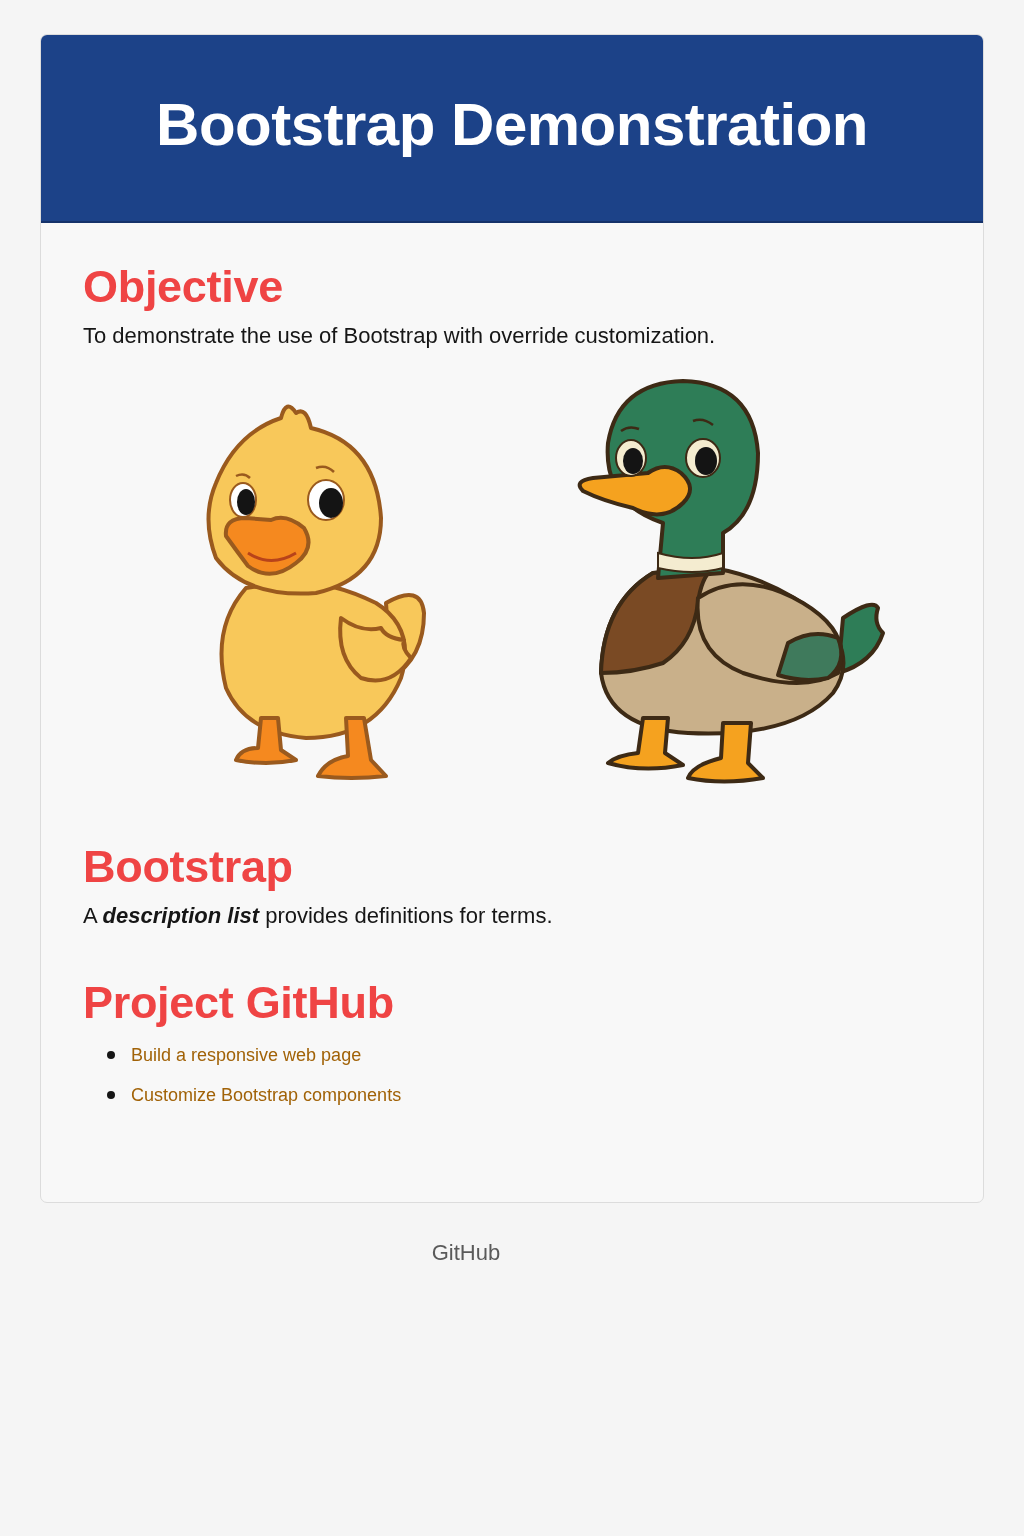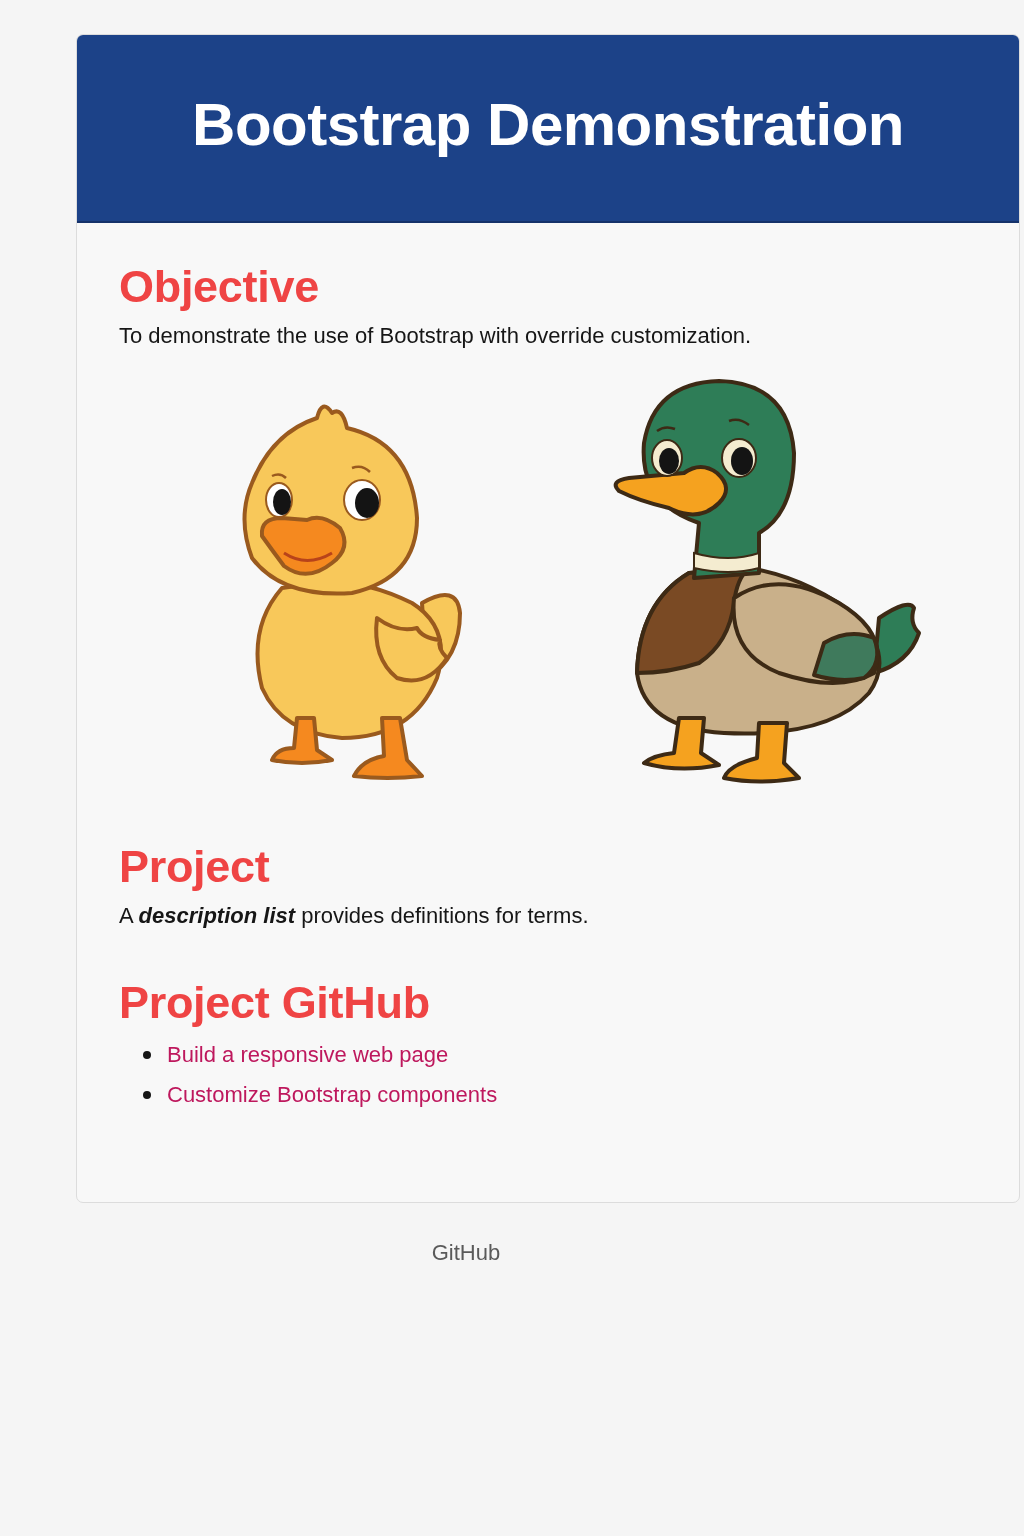--- a/index.html
+++ b/index.html
@@ -14,21 +14,20 @@
     .card {
       position: absolute;
       left: 40px;
       top: 34px;
       width: 944px;
       height: 1169px;
       background: #f8f8f8;
       border: 1px solid #dcdcdc;
       border-radius: 7px;
       overflow: hidden;
-      margin-left: 36px;
     }
     .card-header {
       height: 188px;
       background: #1c4288;
       border-bottom: 2px solid #15326a;
       display: flex;
       align-items: center;
       justify-content: center;
     }
     .card-header h1 {
@@ -64,22 +63,22 @@
     .sec-glossary-title { position: absolute; left: 42px; top: 618px; }
     .sec-glossary-text  { position: absolute; left: 42px; top: 680px; }
     .sec-glossary-text em { font-style: italic; font-weight: bold; }
     .sec-ideas-title { position: absolute; left: 42px; top: 754px; }
     .ideas-list {
       position: absolute;
       left: 62px; top: 812px;
       list-style: none;
     }
     .ideas-list li {
-      font-size: 22px;
-      color: #be185d;
+      font-size: 18px;
+      color: #a16207;
       height: 40px;
       display: flex;
       align-items: center;
     }
     .ideas-list li .bullet {
       width: 8px; height: 8px;
       border-radius: 50%;
       background: #161616;
       display: inline-block;
       margin-right: 16px;
@@ -161,21 +160,21 @@
 
         <ellipse cx="58" cy="85" rx="15" ry="18" fill="#f4ecd0" stroke="#3d2a15" stroke-width="2"></ellipse>
         <ellipse cx="60" cy="88" rx="10" ry="13" fill="#141414"></ellipse>
         <ellipse cx="130" cy="85" rx="17" ry="19" fill="#f4ecd0" stroke="#3d2a15" stroke-width="2"></ellipse>
         <ellipse cx="133" cy="88" rx="11" ry="14" fill="#141414"></ellipse>
         <path d="M48 58 Q56 52 66 56" fill="none" stroke="#3d2a15" stroke-width="2.5"></path>
         <path d="M120 48 Q130 44 140 52" fill="none" stroke="#3d2a15" stroke-width="2.5"></path>
       </svg>
     </div>
 
-    <h2 class="sec-glossary-title">Project</h2>
+    <h2 class="sec-glossary-title">Bootstrap</h2>
     <p class="text sec-glossary-text"><span>A </span><em>description list</em><span> provides definitions for terms.</span></p>
 
     <h2 class="sec-ideas-title">Project GitHub</h2>
     <ul class="ideas-list">
       <li>
           <span class="bullet"></span>
           <span>Build a responsive web page</span>
         </li>
       <li>
           <span class="bullet"></span>

